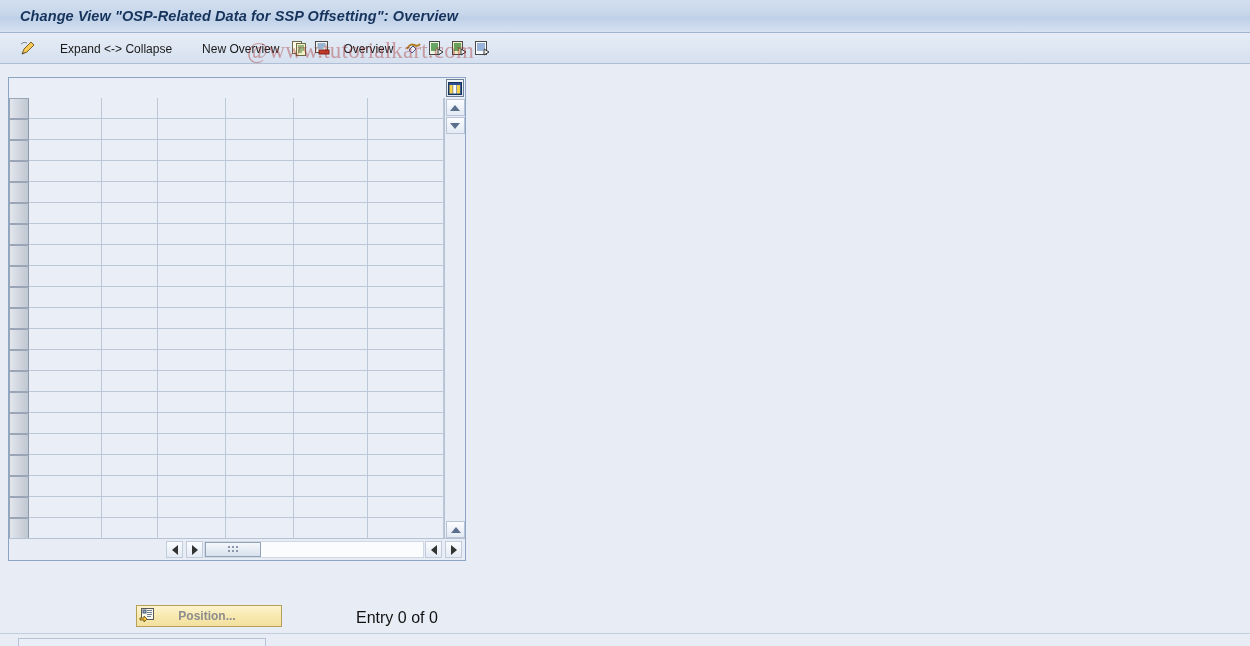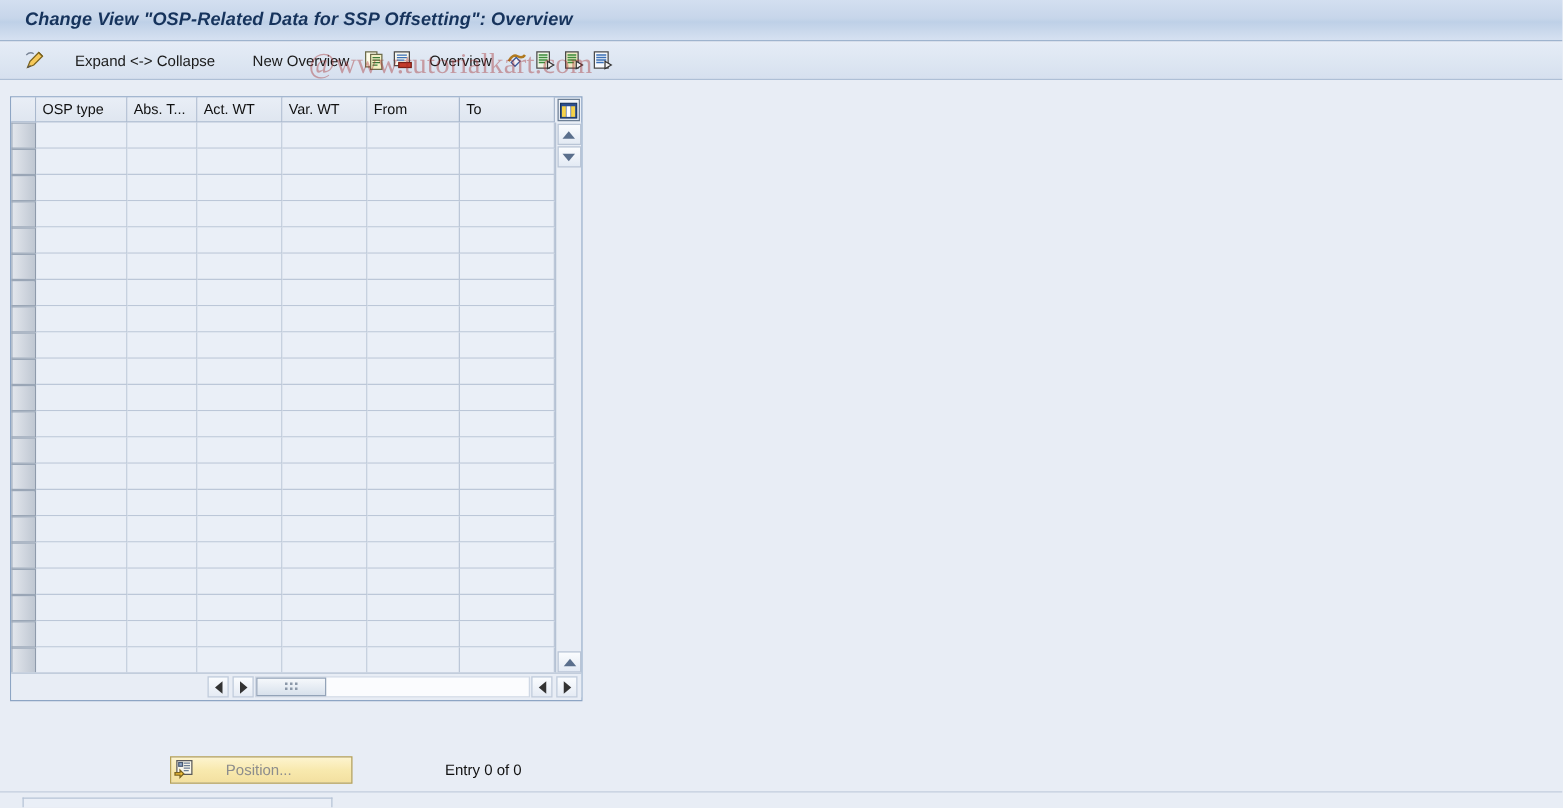--- a/index.html
+++ b/index.html
@@ -289,26 +289,27 @@
   }
   .pos-icon {
     width: 16px; height: 16px;
     margin-left: 2px;
     flex: 0 0 auto;
   }
   .pos-label {
     flex: 1;
     text-align: center;
     padding-right: 22px;
+    font-weight: bold;
   }
   .entry-count {
     position: absolute;
     left: 356px;
     top: 609px;
-    font-size: 12px;
+    font-size: 16px;
     color: #111;
     white-space: nowrap;
     text-align: right;
   }
 
   
   .status-strip {
     position: absolute;
     left: 18px;
     top: 638px;
@@ -423,29 +424,20 @@
         <path d="M10 9 l5 3 l-5 3 z" fill="#f2f2f2" stroke="#333"></path>
       </svg>
     </span>
   </div>
 </div>
 
 <div class="watermark">@www.tutorialkart.com</div>
 
 <div class="grid-wrap">
 
-  <div class="grid-header" id="grid-header">
-      <div class="hcell sel" style="width: 20px;"></div>
-      <div class="hcell" style="width: 73px;">OSP type</div>
-      <div class="hcell" style="width: 56px;">Abs. T...</div>
-      <div class="hcell" style="width: 68px;">Act. WT</div>
-      <div class="hcell" style="width: 68px;">Var. WT</div>
-      <div class="hcell" style="width: 74px;">From</div>
-      <div class="hcell" style="width: 76px;">To</div>
-    </div>
 
   <div class="grid-settings">
     <svg width="14" height="13" viewBox="0 0 14 13">
       <rect x="0.5" y="0.5" width="13" height="12" fill="#2d4f8f" stroke="#16335c"></rect>
       <rect x="1.5" y="3" width="3.2" height="8.5" fill="#f5d24a"></rect>
       <rect x="5.2" y="3" width="3.2" height="8.5" fill="#ffffff"></rect>
       <rect x="8.9" y="3" width="3.2" height="8.5" fill="#f5d24a"></rect>
     </svg>
   </div>
 

